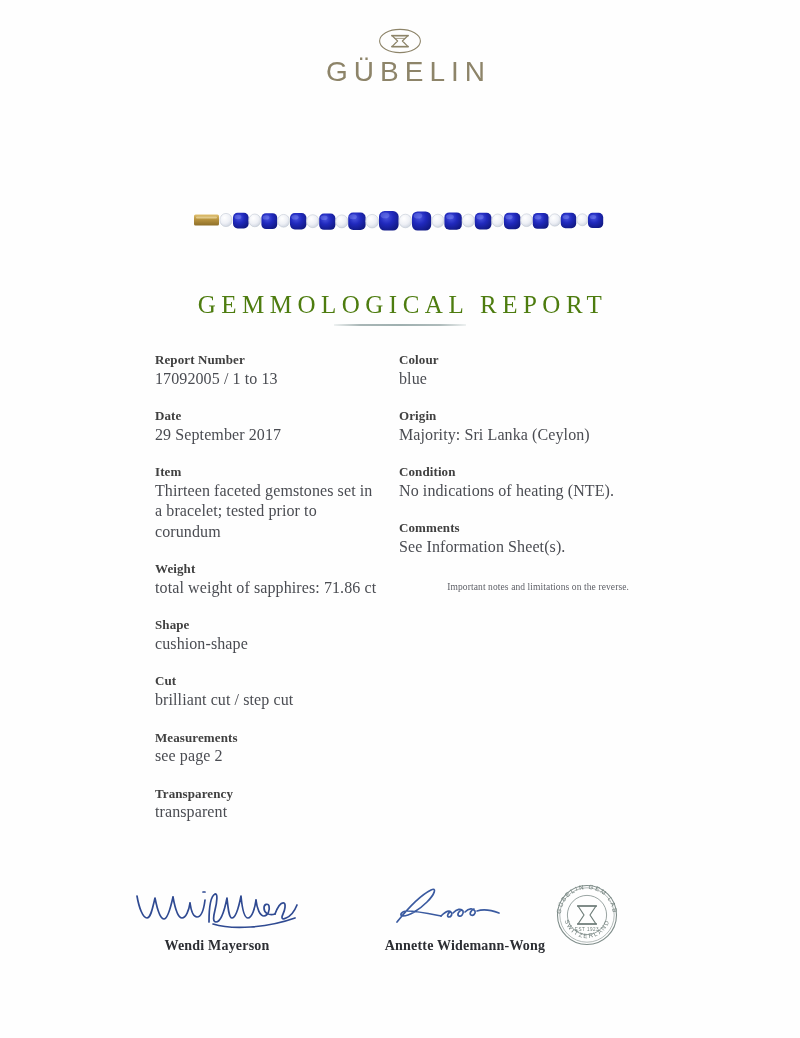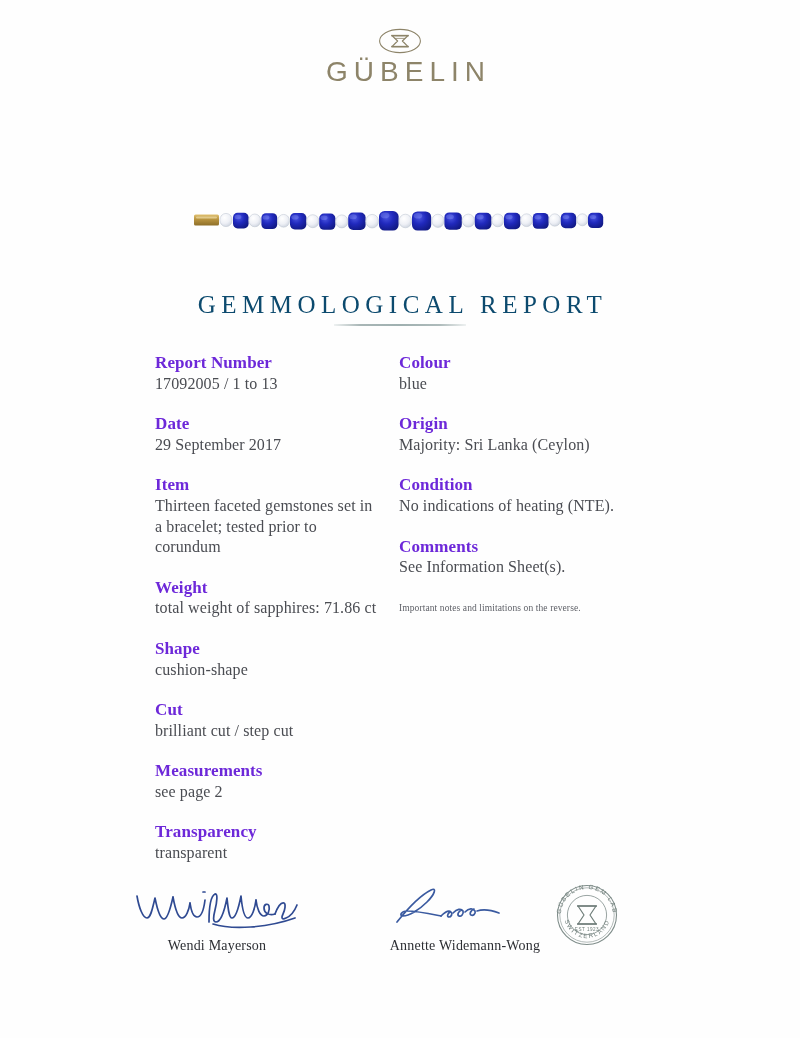--- a/index.html
+++ b/index.html
@@ -56,21 +56,21 @@
 
   
   .report-title {
     position: absolute;
     top: 291px;
     left: 0;
     right: 0;
     text-align: center;
     font-size: 25px;
     letter-spacing: 5.5px;
-    color: #0c4a6e;
+    color: #4d7c0f;
     font-family: "Liberation Serif", serif;
     padding-left: 5px;
   }
   .title-rule {
     position: absolute;
     top: 324px;
     left: 50%;
     transform: translateX(-50%);
     width: 132px;
     height: 2px;
@@ -86,42 +86,44 @@
   }
   .fields-right {
     position: absolute;
     top: 352px;
     left: 399px;
     width: 230px;
   }
   .field { margin-bottom: 19px; }
   .field-label {
     font-weight: bold;
-    font-size: 17px;
-    color: #6d28d9;
+    font-size: 13px;
+    color: #404040;
     line-height: 1.28;
     letter-spacing: 0.1px;
   }
   .field-value {
     font-size: 16px;
     color: #4a4c52;
     line-height: 1.28;
     letter-spacing: 0.1px;
   }
   .footnote {
     margin-top: 25px;
     font-size: 9.5px;
     color: #5d5f66;
     letter-spacing: 0.1px;
+    text-align: right;
   }
 
   
   .signature-block {
     position: absolute;
     bottom: 84px;
+    font-weight: bold;
   }
   .sig-one { left: 108px; width: 218px; text-align: center; }
   .sig-two { left: 330px; width: 270px; text-align: center; }
   .sig-mark { height: 58px; display: block; margin: 0 auto; }
   .sig-name {
     font-size: 14px;
     color: #2c2e33;
     letter-spacing: 0.2px;
     margin-top: 2px;
   }

